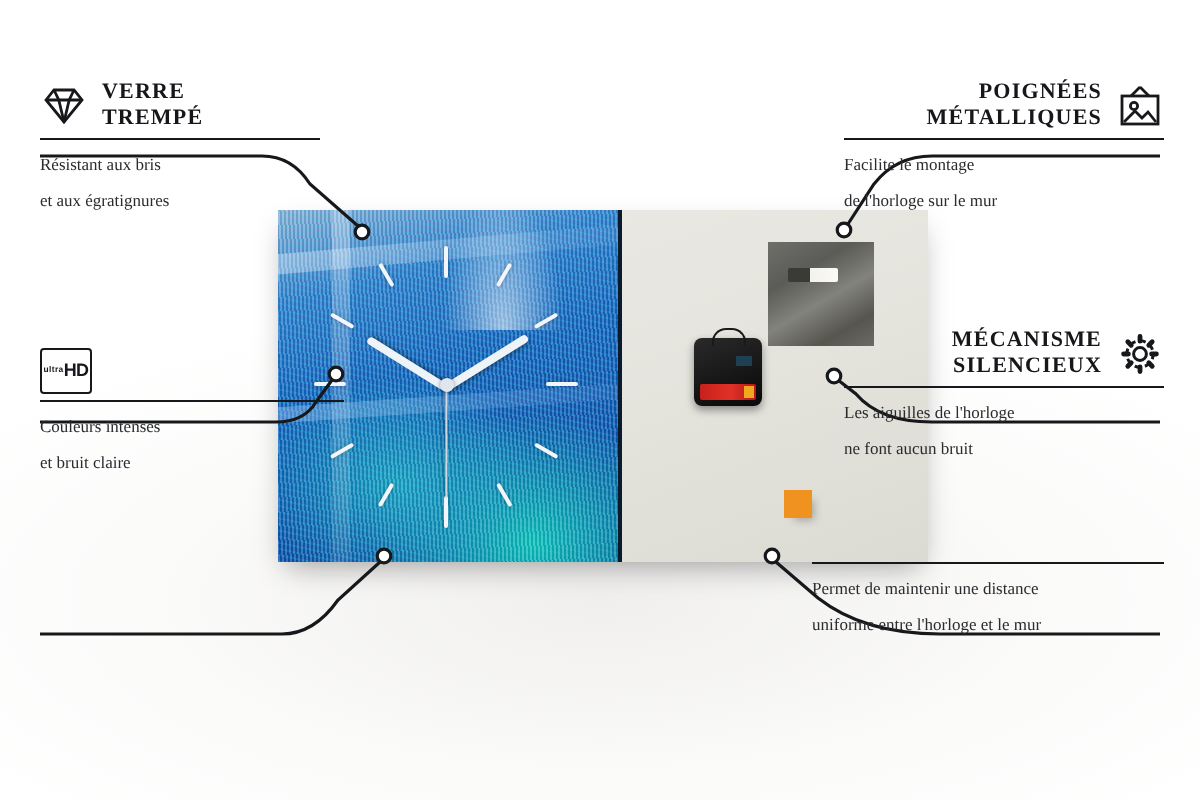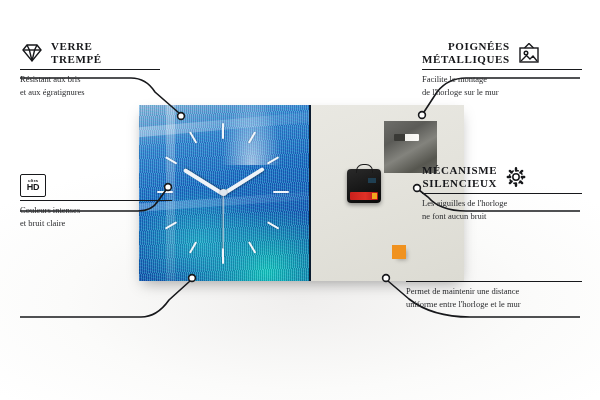--- a/index.html
+++ b/index.html
@@ -112,35 +112,35 @@
     letter-spacing:.6px;
     line-height:13px;
     color:#16171a;
     text-transform:uppercase;
     white-space:pre-line;
   }
   .rule{height:1.4px;background:#17181b;margin-top:3px;}
   .feat-desc{
     font-family:"Liberation Serif", serif;
     font-size:8.5px;
-    line-height:13px;
+    line-height:18px;
     color:#2a2b2e;
     margin-top:3px;
     white-space:pre-line;
   }
   .feature.left .feat-head{justify-content:flex-start;}
   .feature.left .feat-title{text-align:left;}
   .feature.left .feat-desc{text-align:left;}
-  .feature.right .feat-head{}
+  .feature.right .feat-head{justify-content:flex-end;}
   .feature.right .feat-title{text-align:right;}
   .feature.right .feat-desc{text-align:left;}
   .ico{width:24px;height:22px;flex:0 0 24px;display:block;}
   .hdbox{
     width:24px;height:21px;border:1.5px solid #17181b;border-radius:2px;
-    display:flex;flex-direction:column;align-items:center;justify-content:center;
+    display:flex;flex-direction:row;align-items:center;justify-content:center;
     line-height:1;
   }
   .hdbox .u{font-family:"Liberation Sans",sans-serif;font-size:4.2px;font-weight:bold;color:#17181b;letter-spacing:.2px;}
   .hdbox .h{font-family:"Liberation Sans",sans-serif;font-size:9px;font-weight:bold;color:#17181b;letter-spacing:-.3px;margin-top:.5px;}
 
   #f-verre   {left:20px;  top:40px;  width:140px;}
   #f-impr    {left:20px;  top:174px; width:152px;}
   #f-bords   {left:20px;  top:280px; width:150px;}
   #f-poign   {right:18px; top:40px;  width:160px;}
   #f-meca    {right:18px; top:164px; width:160px;}

